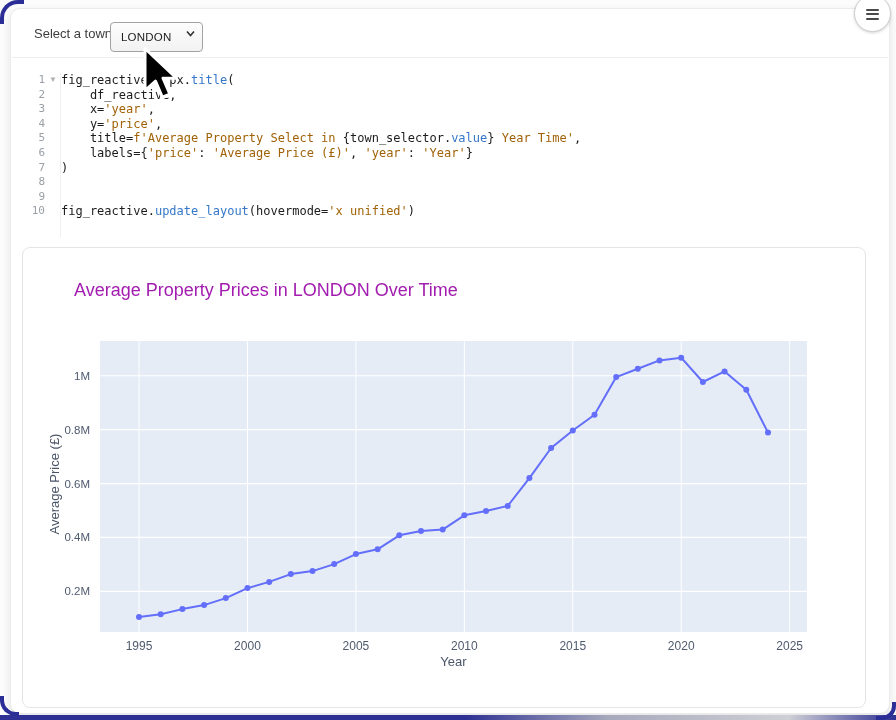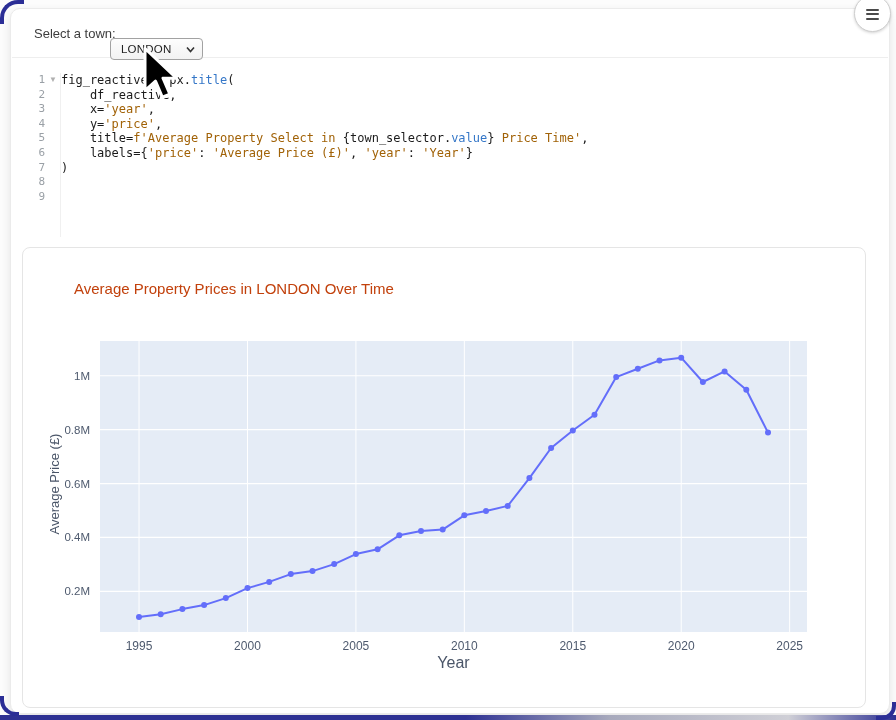--- a/index.html
+++ b/index.html
@@ -18,42 +18,42 @@
           background:linear-gradient(90deg,#2e3193 0%,#2e3193 52%,#a7a9bc 68%,#cfcfd6 88%,#2e3193 100%);}
   .menu-btn{position:absolute;left:854px;top:-5px;width:37px;height:37px;border-radius:50%;
           background:#fff;border:1px solid #cfcfcf;box-shadow:0 1px 3px rgba(0,0,0,.18);z-index:7;
           display:flex;align-items:flex-end;justify-content:center;padding:0;cursor:pointer;}
   .hamburger{width:13px;margin-bottom:9px;}
   .hamburger div{height:2px;background:#4a4a4a;margin:2.5px 0;border-radius:1px;}
   
   .widget-row{position:absolute;left:1px;top:1px;right:1px;height:47px;background:#fff;
           border-bottom:1px solid #eeeeee;border-radius:10px 10px 0 0;}
   .town-label{position:absolute;left:22px;top:16px;font-size:13px;color:#3d3d3d;}
-  .town-select{position:absolute;left:98px;top:12px;width:93px;height:22px;box-sizing:border-box;
+  .town-select{position:absolute;left:98px;top:12px;width:93px;height:30px;box-sizing:border-box;
           border:1px solid #a2a2a2;border-radius:4px;background:linear-gradient(#fdfdfd,#f2f2f2);
           font-size:11.5px;font-weight:500;color:#222;letter-spacing:.2px;
-          display:flex;align-items:center;padding-left:10px;cursor:pointer;margin-top:16px;}
+          display:flex;align-items:center;padding-left:10px;cursor:pointer;}
   .town-select svg{position:absolute;right:7px;top:7px;}
   
   .code-cell{position:absolute;left:1px;top:64px;width:860px;}
   .gutter-line{position:absolute;left:49px;top:64px;height:164px;border-left:1px solid #f0f0f0;}
   .code-row{display:flex;height:14.6px;}
   .ln{width:33px;text-align:right;color:#9aa0a6;font:11px/14.6px "DejaVu Sans Mono",monospace;flex:none;}
   .fold{width:16px;text-align:center;color:#b0b0b0;font-size:8px;line-height:14.6px;flex:none;}
   .ct{white-space:pre;font:12px/14.6px "DejaVu Sans Mono",monospace;color:#1b1b1b;}
   .tk-p{color:#1b1b1b;}
   .tk-s{color:#a16207;}
   .tk-m{color:#3577c8;}
   
   .output-cell{position:absolute;left:11px;top:238px;width:844px;height:461px;box-sizing:border-box;
           border:1px solid #e5e5e5;border-radius:8px;background:#fff;}
-  .chart-title{position:absolute;left:51px;top:32px;font-size:15px;color:#c2410c;}
+  .chart-title{position:absolute;left:51px;top:32px;font-size:18px;color:#a21caf;}
   .plot-svg{position:absolute;left:0;top:0;}
   .plot-svg text{font-family:"Liberation Sans",sans-serif;}
-  .xlabel{position:absolute;left:77px;width:707px;top:406px;text-align:center;font-size:16px;color:#4a5568;}
+  .xlabel{position:absolute;left:77px;width:707px;top:406px;text-align:center;font-size:13px;color:#4a5568;}
   .ylabel{position:absolute;left:31px;top:236px;transform:translate(-50%,-50%) rotate(-90deg);
           white-space:nowrap;font-size:13px;color:#4a5568;}
   .cursor{position:absolute;left:142px;top:47px;z-index:20;pointer-events:none;}
 </style>
 </head>
 <body>
 
 <div class="stage">
 
   <div class="card">
@@ -85,40 +85,45 @@
           <span class="ct"><span class="tk-p">    x=</span><span class="tk-s">'year'</span><span class="tk-p">,</span></span>
         </div>
         <div class="code-row">
           <span class="ln">4</span>
           <span class="fold"></span>
           <span class="ct"><span class="tk-p">    y=</span><span class="tk-s">'price'</span><span class="tk-p">,</span></span>
         </div>
         <div class="code-row">
           <span class="ln">5</span>
           <span class="fold"></span>
-          <span class="ct"><span class="tk-p">    title=</span><span class="tk-s">f'Average Property Select in </span><span class="tk-p">{town_selector.</span><span class="tk-m">value</span><span class="tk-p">}</span><span class="tk-s"> Price Time'</span><span class="tk-p">,</span></span>
+          <span class="ct"><span class="tk-p">    title=</span><span class="tk-s">f'Average Property Select in </span><span class="tk-p">{town_selector.</span><span class="tk-m">value</span><span class="tk-p">}</span><span class="tk-s"> Year Time'</span><span class="tk-p">,</span></span>
         </div>
         <div class="code-row">
           <span class="ln">6</span>
           <span class="fold"></span>
           <span class="ct"><span class="tk-p">    labels={</span><span class="tk-s">'price'</span><span class="tk-p">: </span><span class="tk-s">'Average Price (£)'</span><span class="tk-p">, </span><span class="tk-s">'year'</span><span class="tk-p">: </span><span class="tk-s">'Year'</span><span class="tk-p">}</span></span>
         </div>
         <div class="code-row">
           <span class="ln">7</span>
           <span class="fold"></span>
           <span class="ct"><span class="tk-p">)</span></span>
         </div>
         <div class="code-row">
           <span class="ln">8</span>
           <span class="fold"></span>
           <span class="ct"></span>
         </div>
         <div class="code-row">
           <span class="ln">9</span>
           <span class="fold"></span>
+        </div>
+        <div class="code-row">
+          <span class="ln">10</span>
+          <span class="fold"></span>
+          <span class="ct"><span class="tk-p">fig_reactive.</span><span class="tk-m">update_layout</span><span class="tk-p">(hovermode=</span><span class="tk-s">'x unified'</span><span class="tk-p">)</span></span>
         </div>
       </div>
     <div class="gutter-line"></div>
 
     <div class="output-cell">
       <svg class="plot-svg" id="plot-svg" width="844" height="459">
           <rect x="77" y="93" width="707" height="291" fill="#e5ecf6"></rect>
           <line x1="116.03680981595005" x2="116.03680981595005" y1="93" y2="384" stroke="#ffffff" stroke-width="1"></line>
           <line x1="224.47239263803624" x2="224.47239263803624" y1="93" y2="384" stroke="#ffffff" stroke-width="1"></line>
           <line x1="332.90797546012243" x2="332.90797546012243" y1="93" y2="384" stroke="#ffffff" stroke-width="1"></line>

